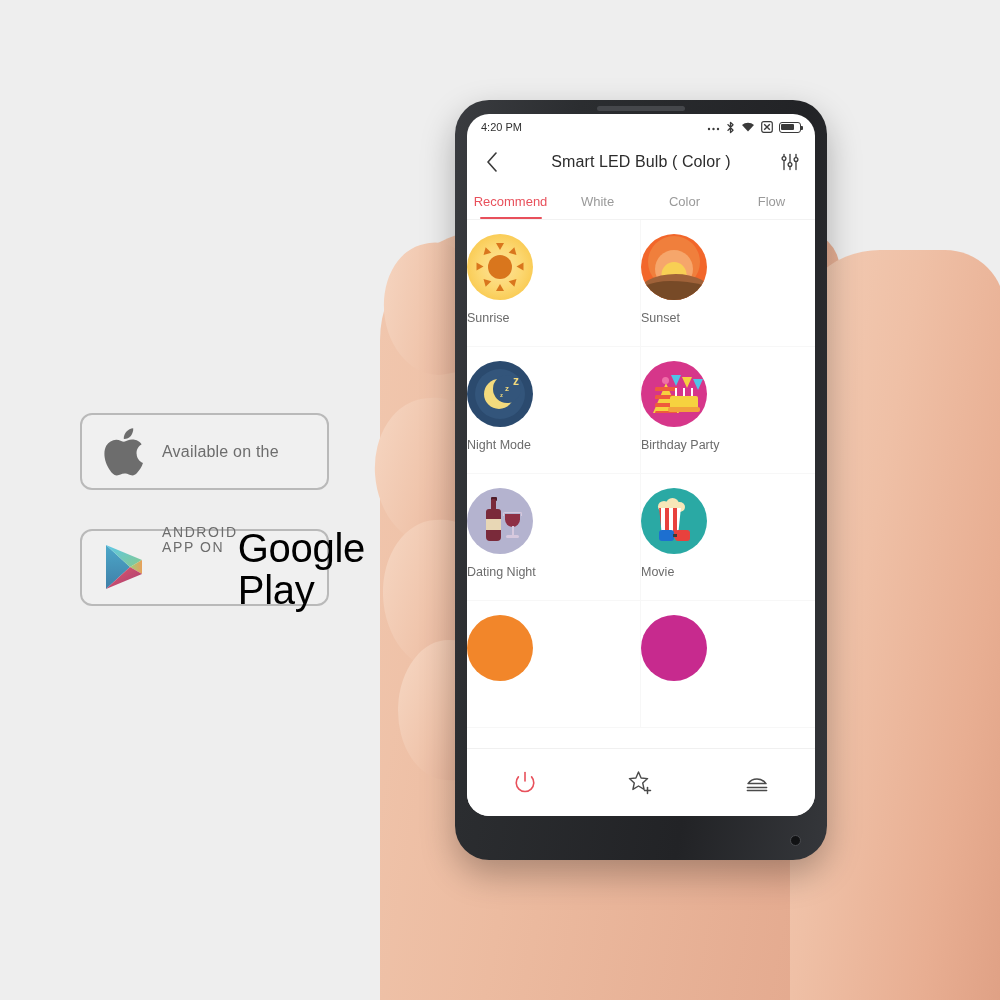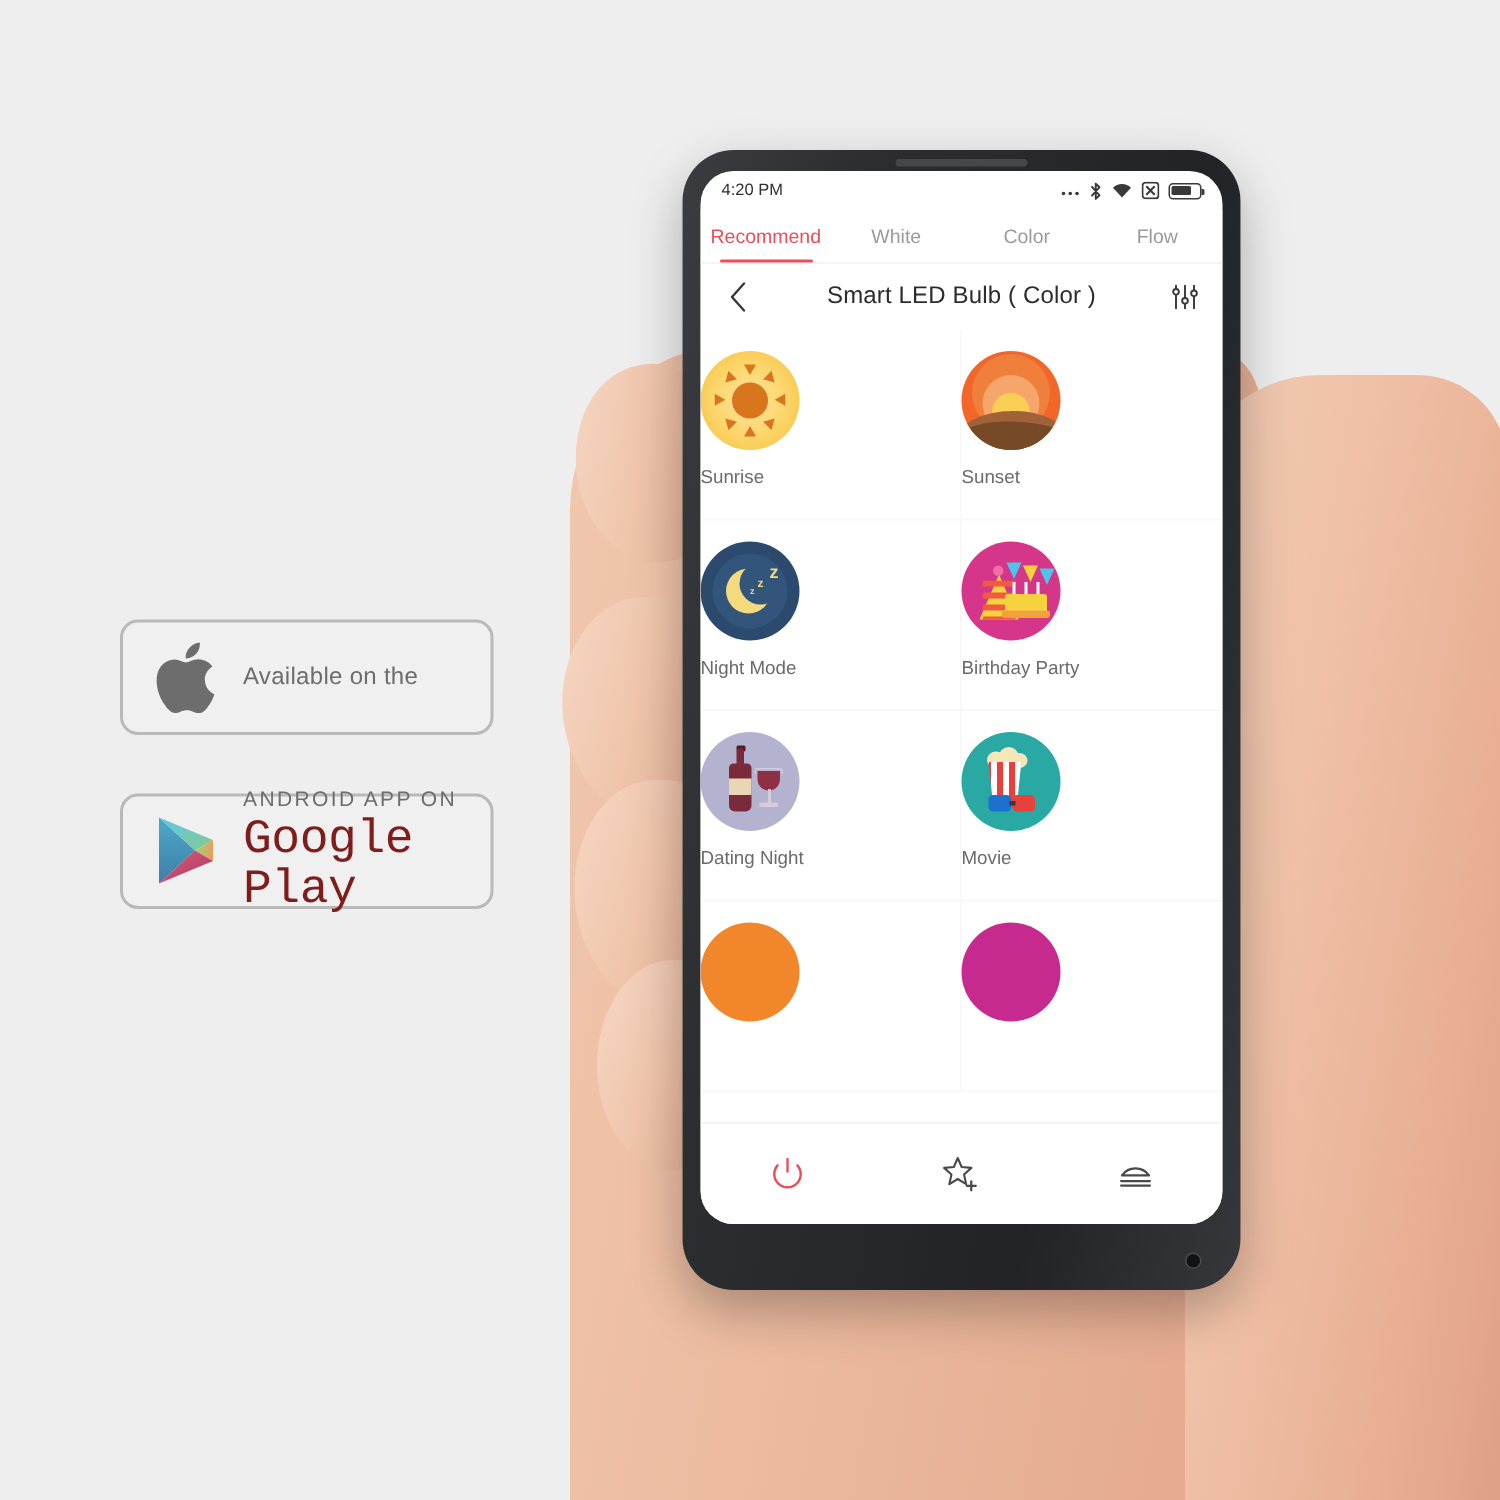--- a/index.html
+++ b/index.html
@@ -22,30 +22,30 @@
     border: 2px solid #b9b9b9;
     border-radius: 12px;
     display: flex;
     align-items: center;
     padding: 0 16px;
   }
   #appstore-badge { left: 80px; top: 413px; width: 249px; height: 77px; }
   #googleplay-badge { left: 80px; top: 529px; width: 249px; height: 77px; }
 
   .badge-logo { flex: 0 0 auto; width: 54px; display: flex; justify-content: center; }
-  .badge-text { margin-left: 10px; display: flex; flex-direction: column; justify-content: center; }
+  .badge-text { margin-left: 10px; display: flex; flex-direction: row; justify-content: center; }
   .badge-small {
     font-size: 16px; color: #6d6d6d; letter-spacing: .2px; line-height: 1.1;
   }
   .badge-small.track { letter-spacing: 1.6px; font-size: 14px; }
   .badge-big {
     font-size: 31px; color: #5a5a5a; line-height: 1.05; margin-top: 2px;
     letter-spacing: -0.3px;
   }
-  .badge-big.serif { font-family: Liberation Mono, monospace; font-size: 32px; color: #7f1d1d; }
+  .badge-big.serif { font-family: Liberation Sans, sans-serif; font-size: 40px; color: #000000; }
 
   
   .hand { position: absolute; }
 
   .palm {
     position: absolute;
     left: 790px; top: 250px;
     width: 215px; height: 760px;
     background: linear-gradient(100deg, #f3cdb6 0%, #efc0a6 38%, #e8ae92 75%, #dfa084 100%);
     border-radius: 90px 60px 0 0;
@@ -418,53 +418,53 @@
               <rect x="0.7" y="0.7" width="10.6" height="10.6" rx="2" fill="none" stroke="#3a3a3a" stroke-width="1.2"></rect>
               <path d="M3.2 3.2 L8.8 8.8 M8.8 3.2 L3.2 8.8" stroke="#3a3a3a" stroke-width="1.4"></path>
             </svg>
           </span>
           <span class="sicon battery">
             <span class="battery-fill" style="width:72%"></span>
           </span>
         </span>
       </div>
 
-      <div id="tab-bar">
-        <div class="tab active" style="color: rgb(232, 80, 91);">
-          <span>Recommend</span>
-        </div>
-        <div class="tab">
-          <span>White</span>
-        </div>
-        <div class="tab">
-          <span>Color</span>
-        </div>
-        <div class="tab">
-          <span>Flow</span>
-        </div>
-      </div>
-
       <div id="app-bar">
         <div id="back-button">
           <svg width="12" height="20" viewBox="0 0 12 20" aria-hidden="true">
             <path d="M10 1 L2 10 L10 19" fill="none" stroke="#3a3a3a" stroke-width="1.6" stroke-linecap="round" stroke-linejoin="round"></path>
           </svg>
         </div>
         <div id="app-title">Smart LED Bulb ( Color )</div>
         <div id="settings-button">
           <svg width="18" height="18" viewBox="0 0 18 18" aria-hidden="true">
             <g stroke="#3a3a3a" stroke-width="1.3" stroke-linecap="round">
               <path d="M3 1.5 V16.5"></path>
                 <path d="M9 1.5 V16.5"></path>
                 <path d="M15 1.5 V16.5"></path>
             </g>
             <circle cx="3" cy="5.5" r="1.9" fill="#fff" stroke="#3a3a3a" stroke-width="1.3"></circle>
             <circle cx="9" cy="11.5" r="1.9" fill="#fff" stroke="#3a3a3a" stroke-width="1.3"></circle>
             <circle cx="15" cy="6.5" r="1.9" fill="#fff" stroke="#3a3a3a" stroke-width="1.3"></circle>
           </svg>
+        </div>
+      </div>
+
+      <div id="tab-bar">
+        <div class="tab active" style="color: rgb(232, 80, 91);">
+          <span>Recommend</span>
+        </div>
+        <div class="tab">
+          <span>White</span>
+        </div>
+        <div class="tab">
+          <span>Color</span>
+        </div>
+        <div class="tab">
+          <span>Flow</span>
         </div>
       </div>
 
       <div id="scene-grid">
 
         <div class="scene-cell">
           <div class="scene-icon ic-sunrise">
             <div class="sun-core"></div>
             <div class="ray" style="top:9px;left:29px;transform:rotate(180deg)"></div>
             <div class="ray" style="bottom:9px;left:29px"></div>

